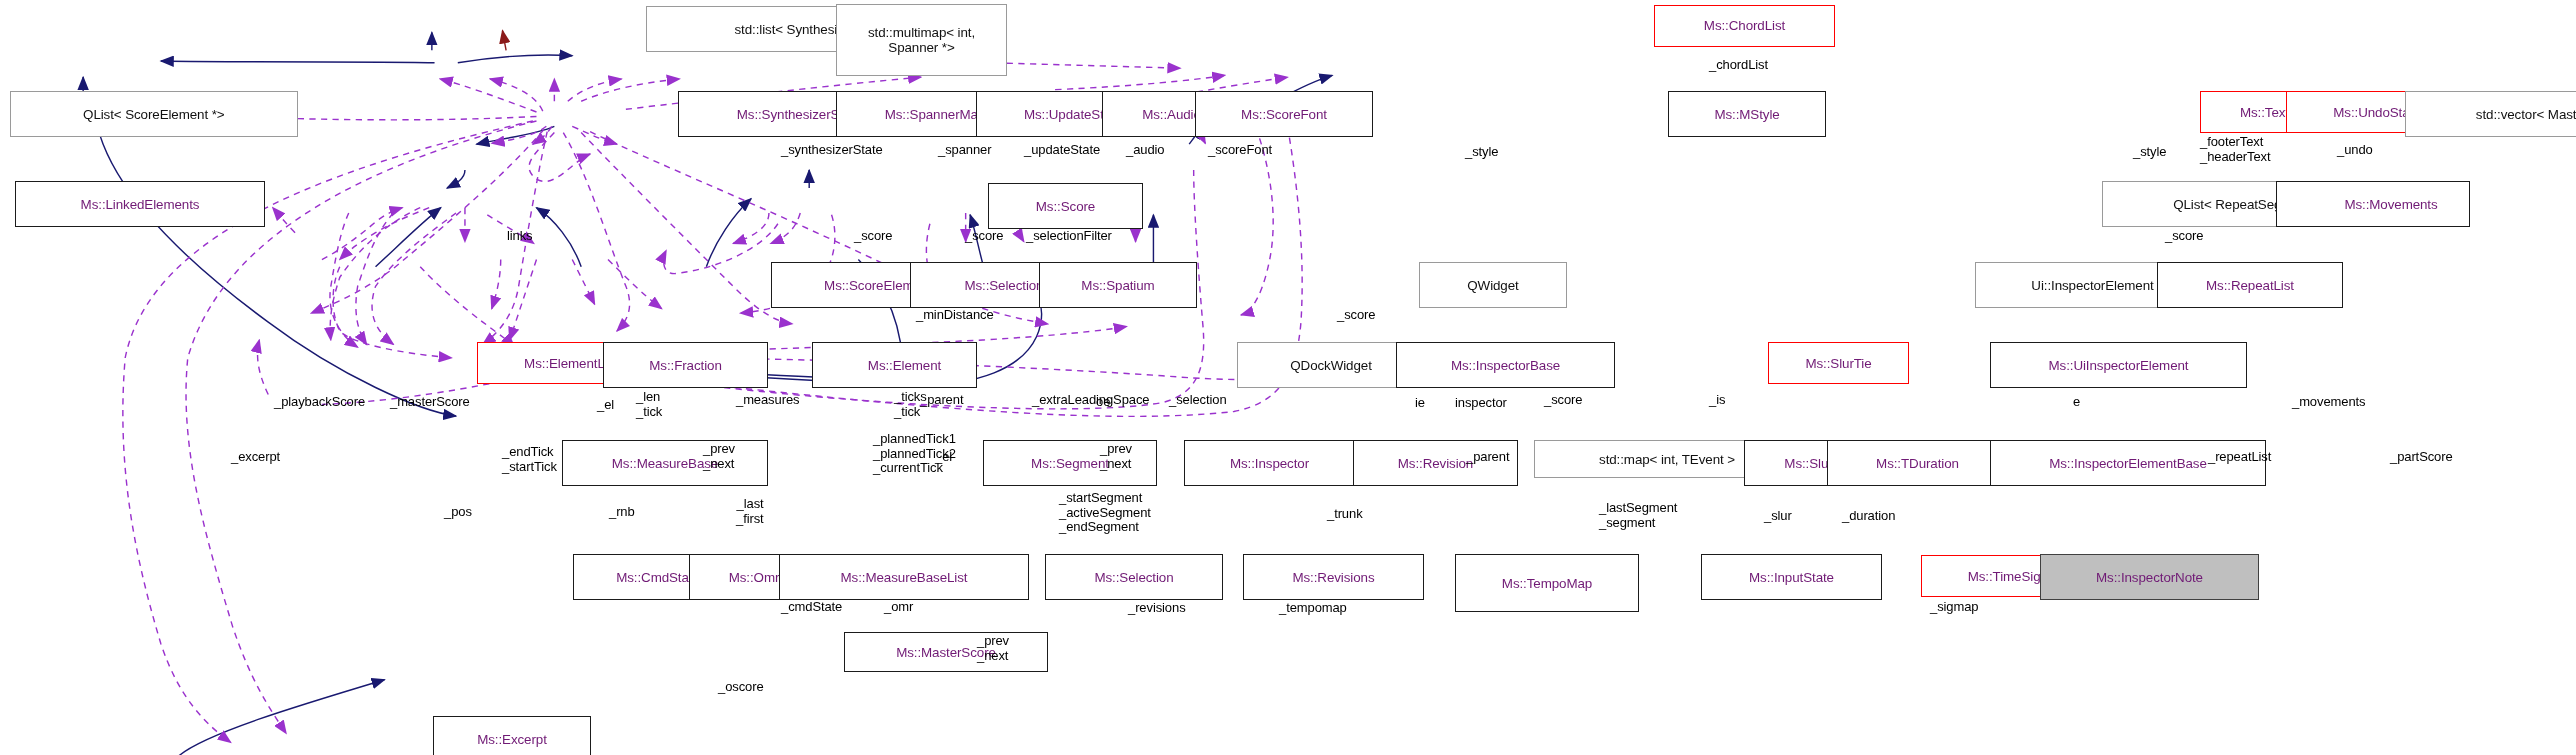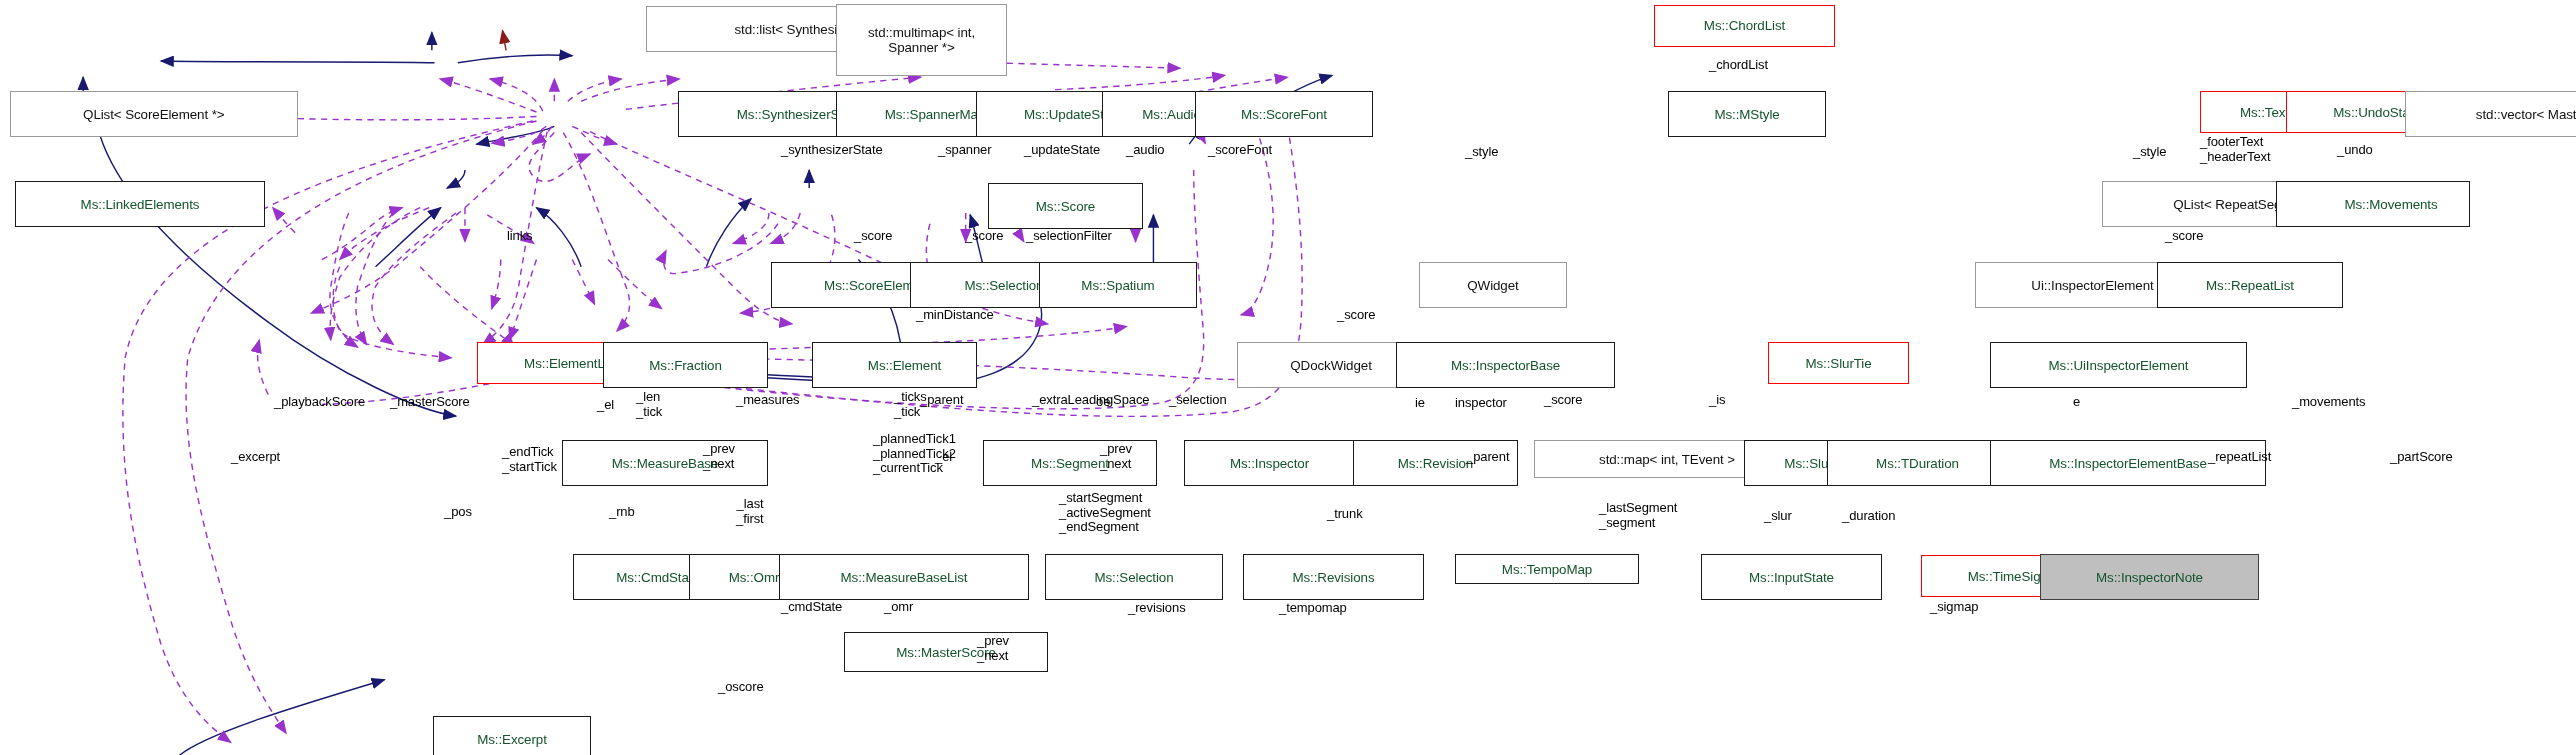--- a/index.html
+++ b/index.html
@@ -16,21 +16,21 @@
 
   .node{
     position:absolute;
     box-sizing:border-box;
     display:flex;
     align-items:center;
     justify-content:center;
     text-align:center;
     font-size:13.4px;
     line-height:1.12;
-    color:#14532d;
+    color:#701a75;
     background:#ffffff;
     white-space:pre;
     letter-spacing:-0.1px;
     z-index:5;
   }
   .n-bold  { border:1.8px solid #1b1b1b; }
   .n-red   { border:1.8px solid #ff0000; }
   .n-gray  { border:0.9px solid #9a9a9a; color:#111; }
   .n-cur   { border:1.8px solid #404040; background:#bfbfbf; }
 
@@ -187,21 +187,21 @@
       <div class="node n-bold" style="left: 1353px; top: 440px; width: 165px; height: 46px;">Ms::Revision</div>
       <div class="node n-gray" style="left: 1534px; top: 440px; width: 266px; height: 38px; text-align: center;">std::map&lt; int, TEvent &gt;</div>
       <div class="node n-bold" style="left: 1744px; top: 440px; width: 129px; height: 46px;">Ms::Slur</div>
       <div class="node n-bold" style="left: 1827px; top: 440px; width: 181px; height: 46px;">Ms::TDuration</div>
       <div class="node n-bold" style="left: 1990px; top: 440px; width: 276px; height: 46px;">Ms::InspectorElementBase</div>
       <div class="node n-bold" style="left: 573px; top: 554px; width: 170px; height: 46px;">Ms::CmdState</div>
       <div class="node n-bold" style="left: 689px; top: 554px; width: 130px; height: 46px;">Ms::Omr</div>
       <div class="node n-bold" style="left: 779px; top: 554px; width: 250px; height: 46px;">Ms::MeasureBaseList</div>
       <div class="node n-bold" style="left: 1045px; top: 554px; width: 178px; height: 46px;">Ms::Selection</div>
       <div class="node n-bold" style="left: 1243px; top: 554px; width: 181px; height: 46px;">Ms::Revisions</div>
-      <div class="node n-bold" style="left: 1455px; top: 554px; width: 184px; height: 30px;">Ms::TempoMap</div>
+      <div class="node n-bold" style="left: 1455px; top: 554px; width: 184px; height: 58px;">Ms::TempoMap</div>
       <div class="node n-bold" style="left: 1701px; top: 554px; width: 181px; height: 46px;">Ms::InputState</div>
       <div class="node n-red" style="left: 1921px; top: 555px; width: 192px; height: 42px;">Ms::TimeSigMap</div>
       <div class="node n-cur" style="left: 2040px; top: 554px; width: 219px; height: 46px;">Ms::InspectorNote</div>
       <div class="node n-bold" style="left: 844px; top: 632px; width: 204px; height: 40px;">Ms::MasterScore</div>
       <div class="node n-bold" style="left: 433px; top: 716px; width: 158px; height: 46px;">Ms::Excerpt</div>
     </div>
   <div id="labels-layer">
       <div class="elabel" style="left: 781px; top: 143px;">_synthesizerState</div>
       <div class="elabel" style="left: 938px; top: 143px;">_spanner</div>
       <div class="elabel" style="left: 1024px; top: 143px;">_updateState</div>

